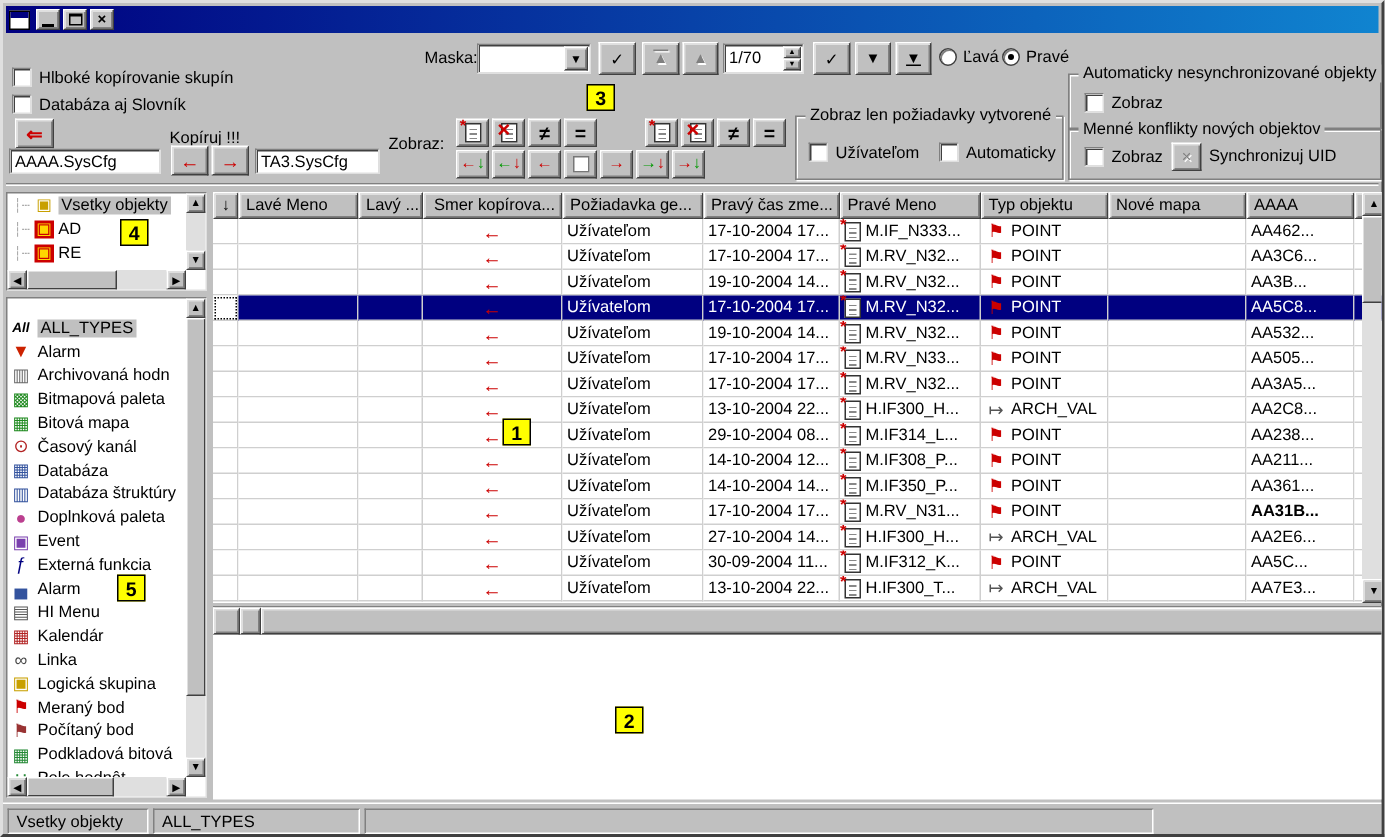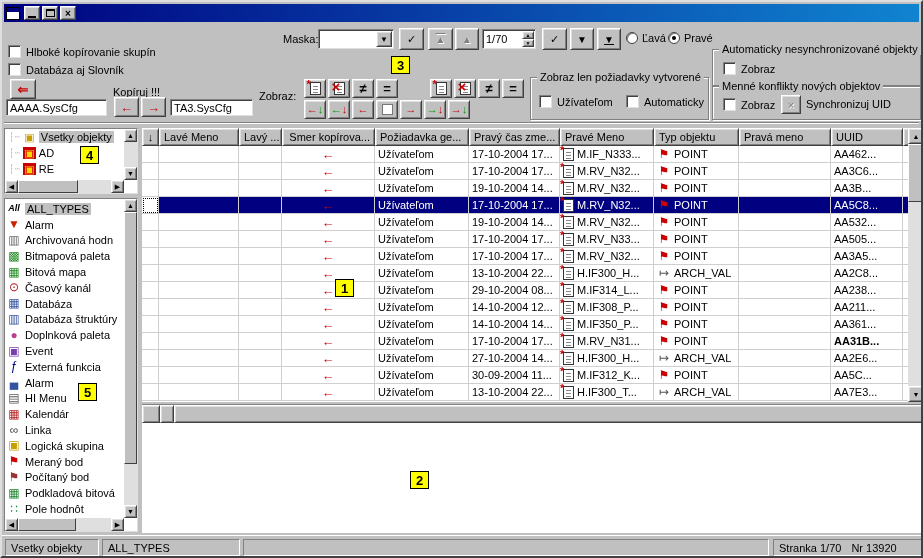--- a/index.html
+++ b/index.html
@@ -66,21 +66,21 @@
   
   #tree-panel { position:absolute; left:2px; top:126px; width:134px; height:66px; background:#fff;
                 border:1px solid; border-color:#808080 #dfdfdf #dfdfdf #808080; overflow:hidden; }
   .tree-row { display:flex; align-items:center; height:16px; gap:3px; padding-left:4px; white-space:nowrap; }
   .tree-dots { color:#aaa; font-size:9px; }
   .tree-ico { width:13px; height:12px; display:inline-flex; align-items:center; justify-content:center;
               font-size:11px; line-height:12px; flex:0 0 auto; }
   .tree-lbl.sel { background:#c0c0c0; padding:0 2px; }
   #type-panel { position:absolute; left:2px; top:196px; width:134px; height:334px; background:#fff;
                 border:1px solid; border-color:#808080 #dfdfdf #dfdfdf #808080; overflow:hidden; }
-  #type-list { position:absolute; left:0; top:0; right:13px; bottom:13px; overflow:hidden; padding-top:2px; }
+  #type-list { position:absolute; left:0; top:0; right:13px; bottom:13px; overflow:hidden; padding-top:12px; }
   .type-item { display:flex; align-items:center; height:15.8px; gap:4px; padding-left:2px; white-space:nowrap; }
   .type-item .lbl.selbg { background:#c0c0c0; padding:0 2px; }
 
   
   #grid { position:absolute; left:140px; top:126px; width:782px; height:274px; background:#fff; }
   #grid-header { display:flex; height:18px; }
   .hcell { height:18px; background:#c0c0c0; border:1px solid; border-color:#fff #404040 #404040 #fff;
            box-shadow: inset 1px 1px 0 #dfdfdf, inset -1px -1px 0 #808080;
            display:flex; align-items:center; padding:0 4px; white-space:nowrap; overflow:hidden; flex:0 0 auto; }
   .grid-row { display:flex; height:17px; }
@@ -463,24 +463,24 @@
         <span class="hcell" style="width: 91px; justify-content: flex-start;">
           <span>Pravý čas zme...</span>
         </span>
         <span class="hcell" style="width: 94px; justify-content: flex-start;">
           <span>Pravé Meno</span>
         </span>
         <span class="hcell" style="width: 85px; justify-content: flex-start;">
           <span>Typ objektu</span>
         </span>
         <span class="hcell" style="width: 92px; justify-content: flex-start;">
-          <span>Pravá meno</span>
+          <span>Nové mapa</span>
         </span>
         <span class="hcell" style="width: 72px; justify-content: flex-start;">
-          <span>UUID</span>
+          <span>AAAA</span>
         </span>
         <span class="hcell" style="flex: 1 1 auto;"></span>
       </div>
     <div id="grid-body">
         <div class="grid-row">
           <span class="cell marker" style="width: 17px;"></span>
           <span class="cell" style="width: 80px;"></span>
           <span class="cell" style="width: 43px;"></span>
           <span class="cell center" style="width: 93px;">
             <span class="dir-arrow" style="color: rgb(204, 0, 0);">←</span>
@@ -840,24 +840,20 @@
       <span class="hcell" style="width:18px;"></span>
       <span class="hcell" style="width:14px;"></span>
       <span class="hcell" style="flex:1 1 auto;"></span>
     </div>
   </div>
 
   <div id="statusbar">
     <span class="status-panel" style="left:3px;width:94px;">Vsetky objekty</span>
     <span class="status-panel" style="left:100px;width:138px;">ALL_TYPES</span>
     <span class="status-panel" style="left:241px;width:526px;"></span>
-    <span class="status-panel" style="left:771px;width:149px;gap:10px;">
-      <span>Stranka 1/70</span>
-      <span>Nr 13920</span>
-    </span>
   </div>
 
   <span class="anno" style="left:333px;top:277px;">1</span>
   <span class="anno" style="left:408px;top:469px;">2</span>
   <span class="anno" style="left:389px;top:54px;">3</span>
   <span class="anno" style="left:78px;top:144px;">4</span>
   <span class="anno" style="left:76px;top:381px;">5</span>
 
 </div>
 

